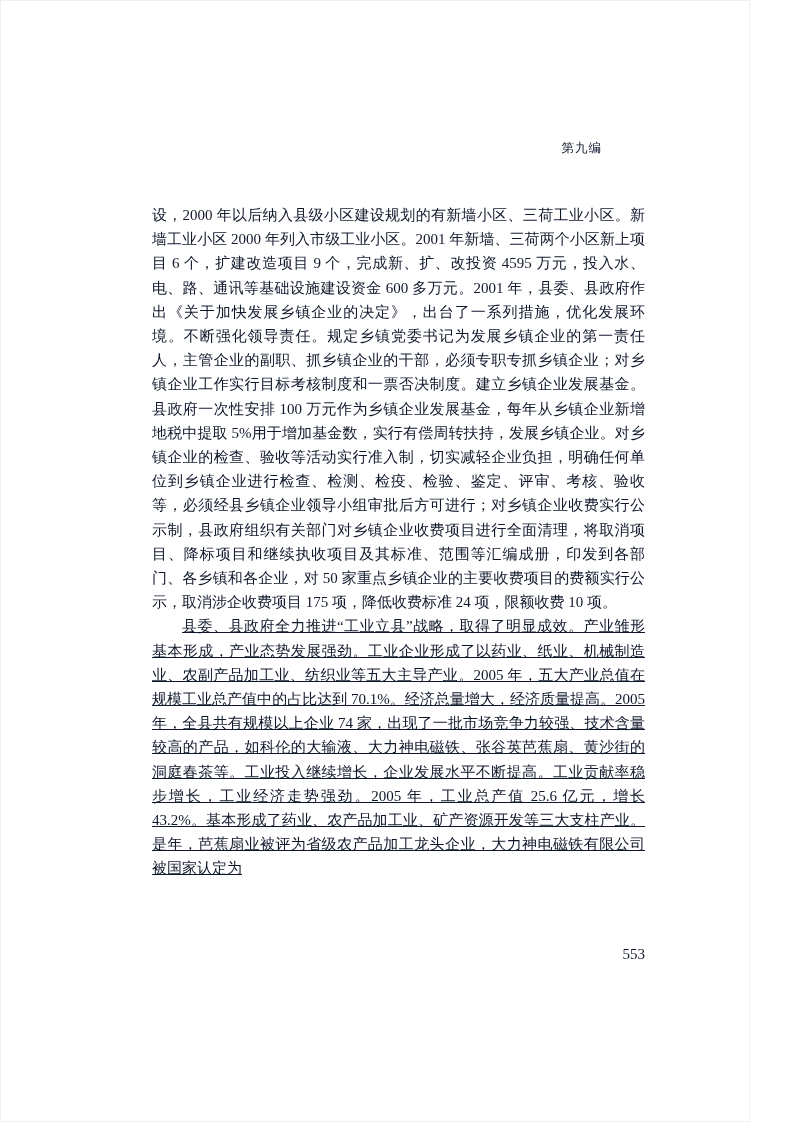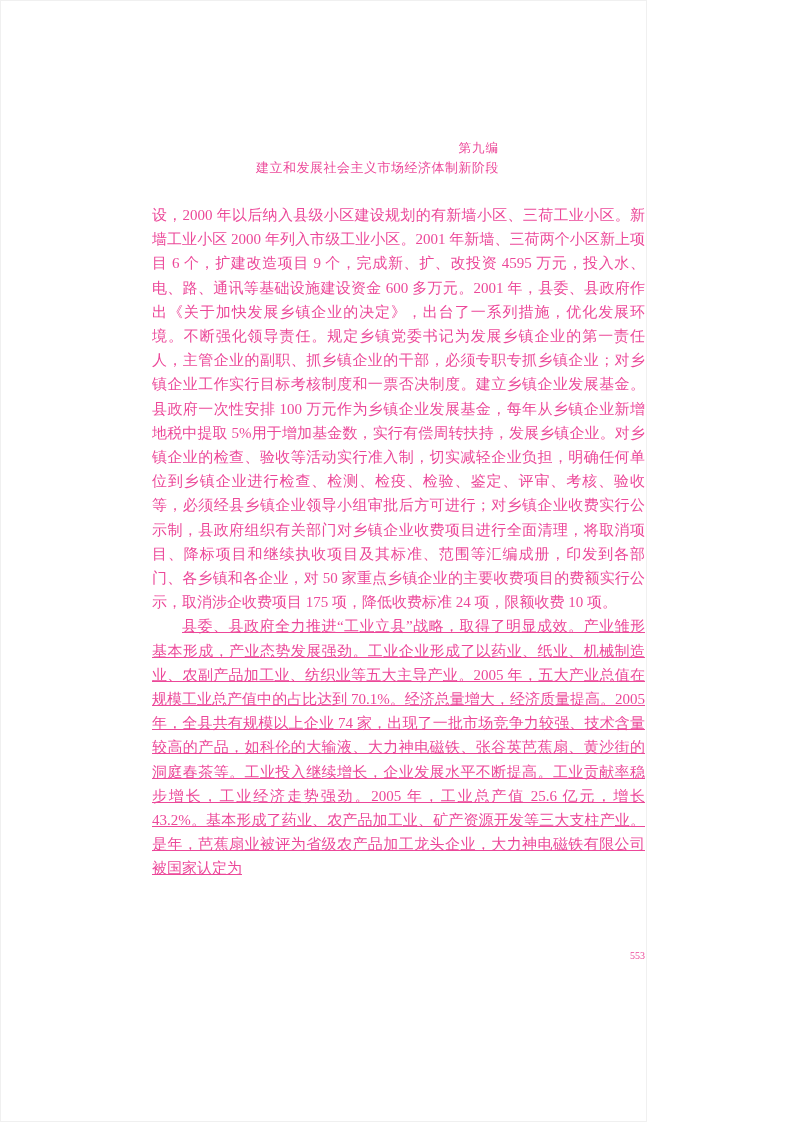--- a/index.html
+++ b/index.html
@@ -2,28 +2,27 @@
 <html><head>
 <meta charset="utf-8">
 <style>
   html, body {
     margin: 0;
     padding: 0;
     background: #ffffff;
   }
   .page {
     position: relative;
-    width: 631px;
+    width: 750px;
     height: 1122px;
     background: #ffffff;
     box-shadow: inset 0 0 0 1px #f0f0f0;
     font-family: "Liberation Serif", "DejaVu Serif", serif;
-    color: #ec4899;
+    color: #0f172a;
     overflow: hidden;
-    padding-left: 16px;
   }
   .running-head {
     position: absolute;
     top: 140px;
     right: 148px;
     width: 500px;
     text-align: right;
   }
   .running-head .section {
     font-size: 12.5px;
@@ -54,32 +53,31 @@
     text-decoration: underline;
   }
   .footer {
     position: absolute;
     top: 945px;
     left: 152px;
     width: 493px;
     text-align: right;
   }
   .footer .page-number {
-    font-size: 10px;
+    font-size: 15px;
     line-height: 18px;
   }
 </style>
 </head>
 <body>
 
 <div class="page">
 
   <div class="running-head">
     <div class="section">第九编</div>
-    <div class="title">建立和发展社会主义市场经济体制新阶段</div>
   </div>
 
   <div class="body-text">
     <p>设，2000 年以后纳入县级小区建设规划的有新墙小区、三荷工业小区。新墙工业小区 2000 年列入市级工业小区。2001 年新墙、三荷两个小区新上项目 6 个，扩建改造项目 9 个，完成新、扩、改投资 4595 万元，投入水、电、路、通讯等基础设施建设资金 600 多万元。2001 年，县委、县政府作出《关于加快发展乡镇企业的决定》，出台了一系列措施，优化发展环境。不断强化领导责任。规定乡镇党委书记为发展乡镇企业的第一责任人，主管企业的副职、抓乡镇企业的干部，必须专职专抓乡镇企业；对乡镇企业工作实行目标考核制度和一票否决制度。建立乡镇企业发展基金。县政府一次性安排 100 万元作为乡镇企业发展基金，每年从乡镇企业新增地税中提取 5%用于增加基金数，实行有偿周转扶持，发展乡镇企业。对乡镇企业的检查、验收等活动实行准入制，切实减轻企业负担，明确任何单位到乡镇企业进行检查、检测、检疫、检验、鉴定、评审、考核、验收等，必须经县乡镇企业领导小组审批后方可进行；对乡镇企业收费实行公示制，县政府组织有关部门对乡镇企业收费项目进行全面清理，将取消项目、降标项目和继续执收项目及其标准、范围等汇编成册，印发到各部门、各乡镇和各企业，对 50 家重点乡镇企业的主要收费项目的费额实行公示，取消涉企收费项目 175 项，降低收费标准 24 项，限额收费 10 项。</p>
     <p class="indented">县委、县政府全力推进“工业立县”战略，取得了明显成效。产业雏形基本形成，产业态势发展强劲。工业企业形成了以药业、纸业、机械制造业、农副产品加工业、纺织业等五大主导产业。2005 年，五大产业总值在规模工业总产值中的占比达到 70.1%。经济总量增大，经济质量提高。2005 年，全县共有规模以上企业 74 家，出现了一批市场竞争力较强、技术含量较高的产品，如科伦的大输液、大力神电磁铁、张谷英芭蕉扇、黄沙街的洞庭春茶等。工业投入继续增长，企业发展水平不断提高。工业贡献率稳步增长，工业经济走势强劲。2005 年，工业总产值 25.6 亿元，增长 43.2%。基本形成了药业、农产品加工业、矿产资源开发等三大支柱产业。是年，芭蕉扇业被评为省级农产品加工龙头企业，大力神电磁铁有限公司被国家认定为</p>
   </div>
 
   <div class="footer">
     <span class="page-number">553</span>
   </div>

